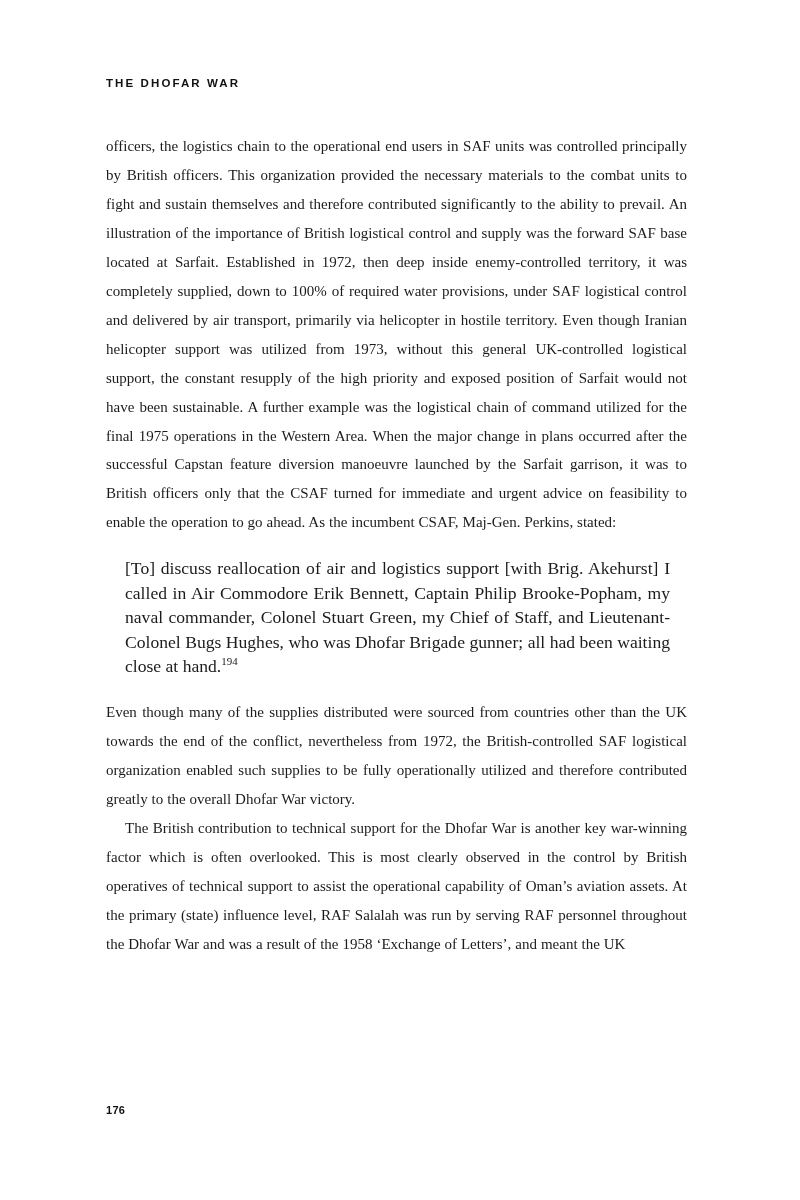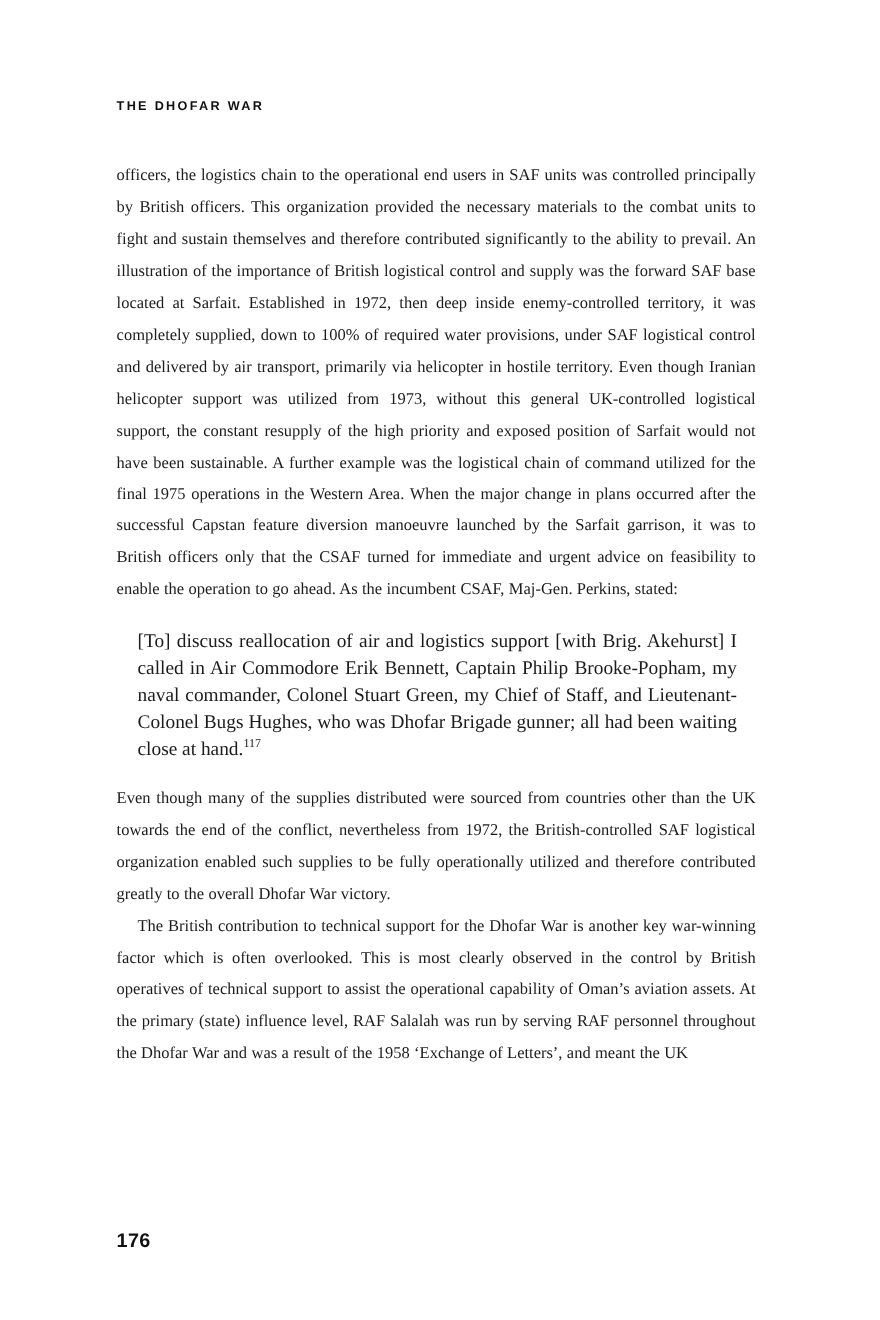--- a/index.html
+++ b/index.html
@@ -11,21 +11,21 @@
     height: 1200px;
     background: #ffffff;
     font-family: "Liberation Serif", "DejaVu Serif", serif;
     color: #1a1a1a;
     overflow: hidden;
     position: relative;
   }
 
   .page {
     position: absolute;
-    top: 17px;
+    top: 3px;
     left: 0;
     width: 800px;
     height: 936px;
     box-sizing: border-box;
   }
 
   .running-head {
     position: absolute;
     left: 106px;
     top: 74px;
@@ -83,21 +83,21 @@
     font-size: 0.62em;
     vertical-align: super;
     line-height: 0;
   }
 
   .folio {
     position: absolute;
     left: 106px;
     top: 1101px;
     font-family: "Liberation Sans", "DejaVu Sans", sans-serif;
-    font-size: 18px;
+    font-size: 11px;
     font-weight: 700;
     letter-spacing: 0.3px;
     color: #111111;
     text-align: center;
   }
 
   
   p.body-para:last-child,
   .blockquote p:last-child {
     text-align-last: left;
@@ -108,21 +108,21 @@
 
 <div class="page">
 
   <div class="running-head">THE DHOFAR WAR</div>
 
   <div class="content">
 
     <p class="body-para">officers, the logistics chain to the operational end users in SAF units was controlled principally by British officers. This organization provided the necessary materials to the combat units to fight and sustain themselves and therefore contributed significantly to the ability to prevail. An illustration of the importance of British logistical control and supply was the forward SAF base located at Sarfait. Established in 1972, then deep inside enemy-controlled territory, it was completely supplied, down to 100% of required water provisions, under SAF logistical control and delivered by air transport, primarily via helicopter in hostile territory. Even though Iranian helicopter support was utilized from 1973, without this general UK-controlled logistical support, the constant resupply of the high priority and exposed position of Sarfait would not have been sustainable. A further example was the logistical chain of command utilized for the final 1975 operations in the Western Area. When the major change in plans occurred after the successful Capstan feature diversion manoeuvre launched by the Sarfait garrison, it was to British officers only that the CSAF turned for immediate and urgent advice on feasibility to enable the operation to go ahead. As the incumbent CSAF, Maj-Gen. Perkins, stated:</p>
 
     <blockquote class="blockquote">
-      <p><span>[To] discuss reallocation of air and logistics support [with Brig. Akehurst] I called in Air Commodore Erik Bennett, Captain Philip Brooke-Popham, my naval commander, Colonel Stuart Green, my Chief of Staff, and Lieutenant-Colonel Bugs Hughes, who was Dhofar Brigade gunner; all had been waiting close at hand.</span><span class="fn">117</span></p>
+      <p><span>[To] discuss reallocation of air and logistics support [with Brig. Akehurst] I called in Air Commodore Erik Bennett, Captain Philip Brooke-Popham, my naval commander, Colonel Stuart Green, my Chief of Staff, and Lieutenant-Colonel Bugs Hughes, who was Dhofar Brigade gunner; all had been waiting close at hand.</span><span class="fn">194</span></p>
     </blockquote>
 
     <p class="body-para">Even though many of the supplies distributed were sourced from countries other than the UK towards the end of the conflict, nevertheless from 1972, the British-controlled SAF logistical organization enabled such supplies to be fully operationally utilized and therefore contributed greatly to the overall Dhofar War victory.</p>
 
     <p class="body-para indent-first">The British contribution to technical support for the Dhofar War is another key war-winning factor which is often overlooked. This is most clearly observed in the control by British operatives of technical support to assist the operational capability of Oman’s aviation assets. At the primary (state) influence level, RAF Salalah was run by serving RAF personnel throughout the Dhofar War and was a result of the 1958 ‘Exchange of Letters’, and meant the UK</p>
 
   </div>
 
   <div class="folio">176</div>
 

